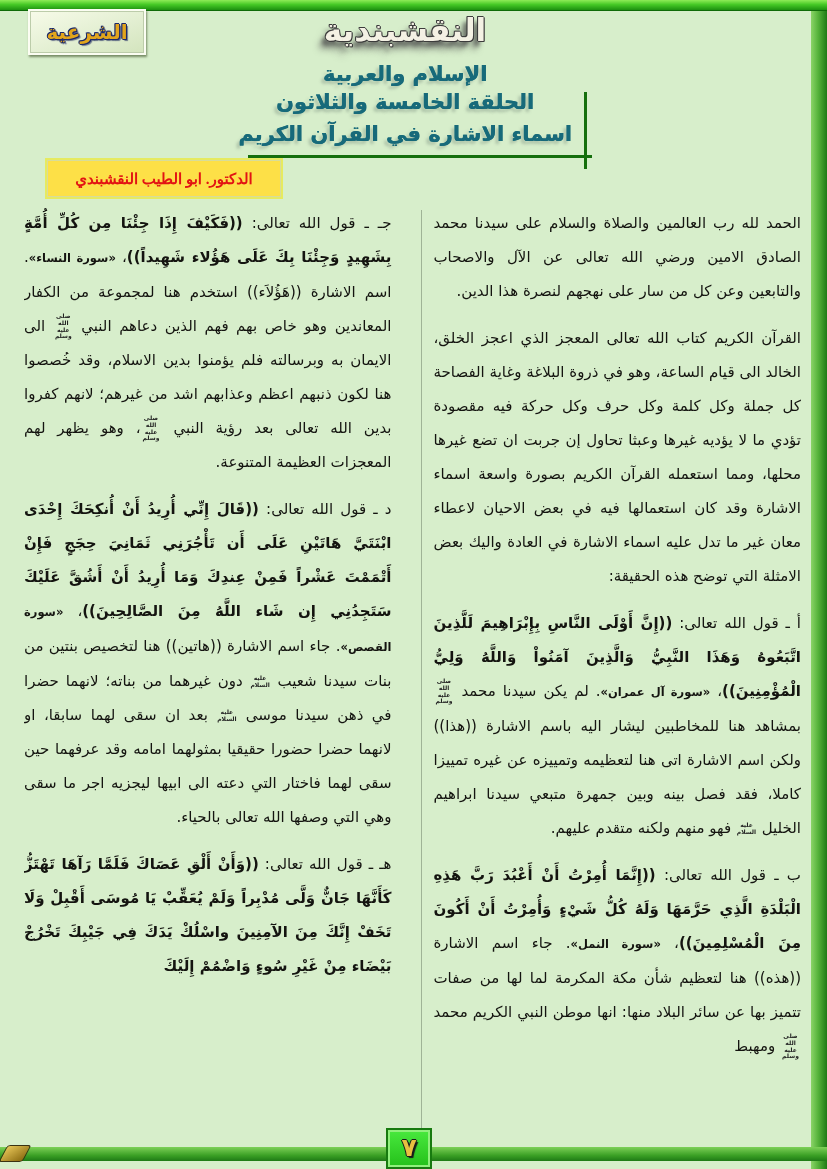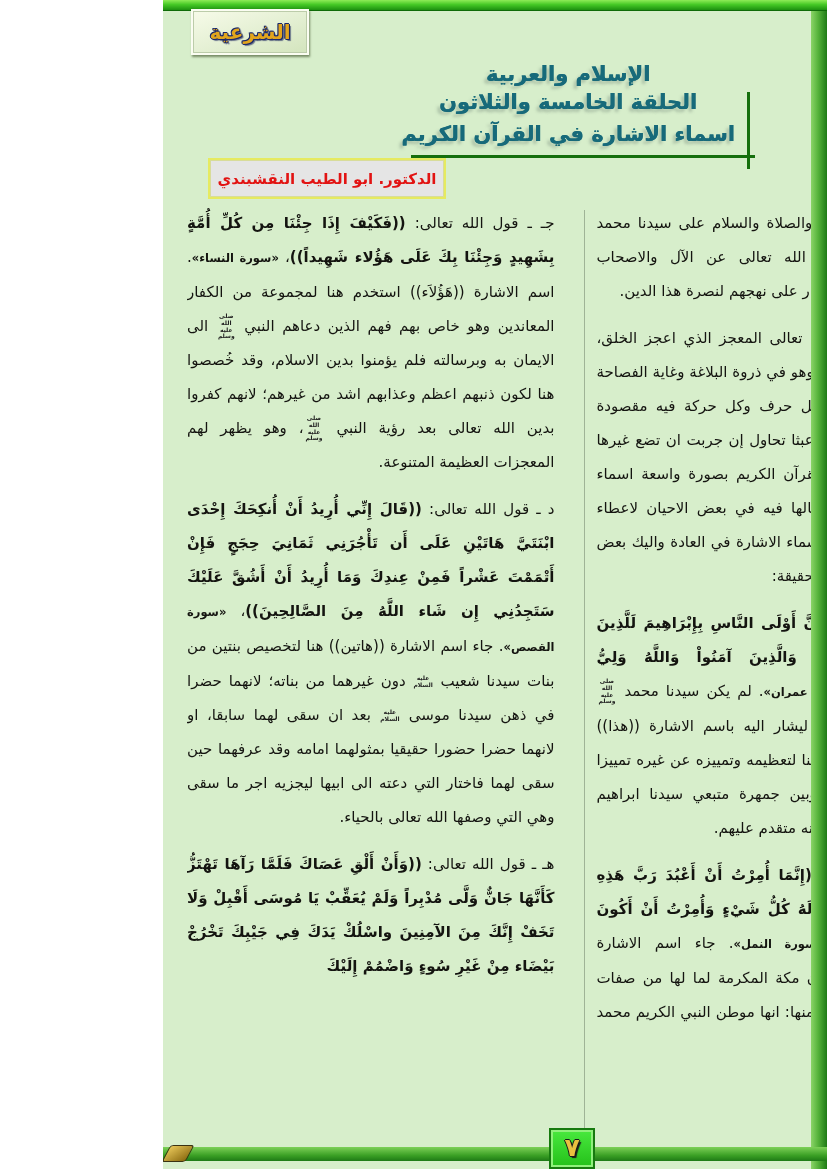--- a/index.html
+++ b/index.html
@@ -1,19 +1,19 @@
 <!DOCTYPE html>
 <html lang="ar" dir="rtl"><head>
 <meta charset="utf-8">
 <style>
   * { margin:0; padding:0; box-sizing:border-box; }
   html,body { width:827px; height:1169px; overflow:hidden; }
   body { font-family:"DejaVu Sans", sans-serif; }
 
-  .page { position:relative; width:664px; height:1169px;
+  .page { position:relative; width:827px; height:1169px;
           background:#d7eecb; overflow:hidden; direction:rtl;padding-left:37px; }
 
   
   .top-bar { position:absolute; top:0; left:0; width:827px; height:11px; z-index:3;
              background:linear-gradient(to bottom,#8eec57 0%,#46c926 45%,#1d9110 100%);
              border-bottom:1px solid #0f6b08; }
   .right-band { position:absolute; top:0; right:0; width:16px; height:1169px; z-index:2;
                 background:linear-gradient(to left,#1e7a16 0%,#55b23a 55%,#8bd468 100%); }
   .bottom-bar { position:absolute; left:0; top:1147px; width:827px; height:14px; z-index:2;
                 background:linear-gradient(to bottom,#7dd058 0%,#3ba025 60%,#1e7a16 100%); }
@@ -45,23 +45,23 @@
   .subtitle-1 { top:62px; }
   .subtitle-2 { top:90px; }
   .subtitle-3 { top:122px; }
   .header-underline { position:absolute; left:248px; top:155px; width:344px; height:3px;
                       background:#156f0d; z-index:3; }
   .header-vline { position:absolute; left:584px; top:92px; width:3px; height:77px;
                   background:#156f0d; z-index:3; }
 
   
   .author-box { position:absolute; left:45px; top:158px; width:238px; height:41px; z-index:5;
-                background:#e5e5e5; border:2px solid #e6ea60;
+                background:#fde047; border:2px solid #e6ea60;
                 box-shadow:0 0 0 1px #d8dc9a inset;
-                display:flex; align-items:center; justify-content:center; }
+                display:flex; align-items:center; justify-content:center;font-family:Liberation Serif, serif; }
   .author-name { color:#e21313; font-size:15px; font-weight:bold; }
 
   
   .columns { position:absolute; top:206px; left:24px; width:777px; height:940px; z-index:1;
              display:flex; gap:42px; direction:rtl; overflow:hidden; }
   .col { flex:1 1 0; font-size:15px; line-height:34px; text-align:justify; color:#141410; }
   .col-divider { position:absolute; left:421px; top:210px; width:1px; height:920px;
                  background:#9fb396; z-index:1; }
   .para { margin:0 0 13px 0; }
   .quran { font-weight:bold; }
@@ -85,20 +85,21 @@
 
   <div class="right-band"></div>
   <div class="top-bar"></div>
   <div class="bottom-bar"></div>
   <div class="corner-ornament"></div>
 
   <div class="corner-box section-box">
     <span class="gold-label">الشرعية</span>
   </div>
 
+  <div class="magazine-title">النقشبندية</div>
   <div class="subtitle subtitle-1">الإسلام والعربية</div>
   <div class="subtitle subtitle-3">اسماء الاشارة في القرآن الكريم</div>
   <div class="subtitle subtitle-2">الحلقة الخامسة والثلاثون</div>
   <div class="header-underline"></div>
   <div class="header-vline"></div>
 
   <div class="author-box">
     <span class="author-name">الدكتور. ابو الطيب النقشبندي</span>
   </div>
 

